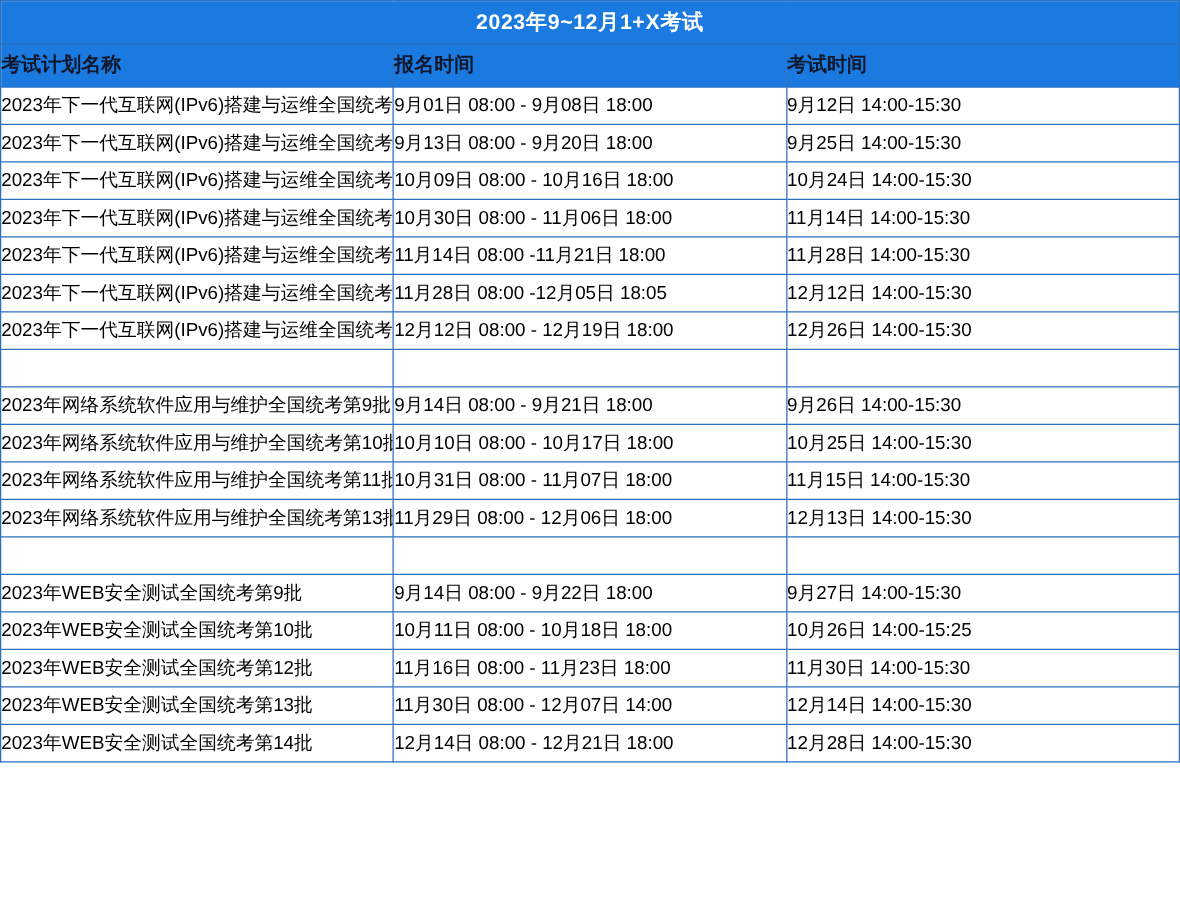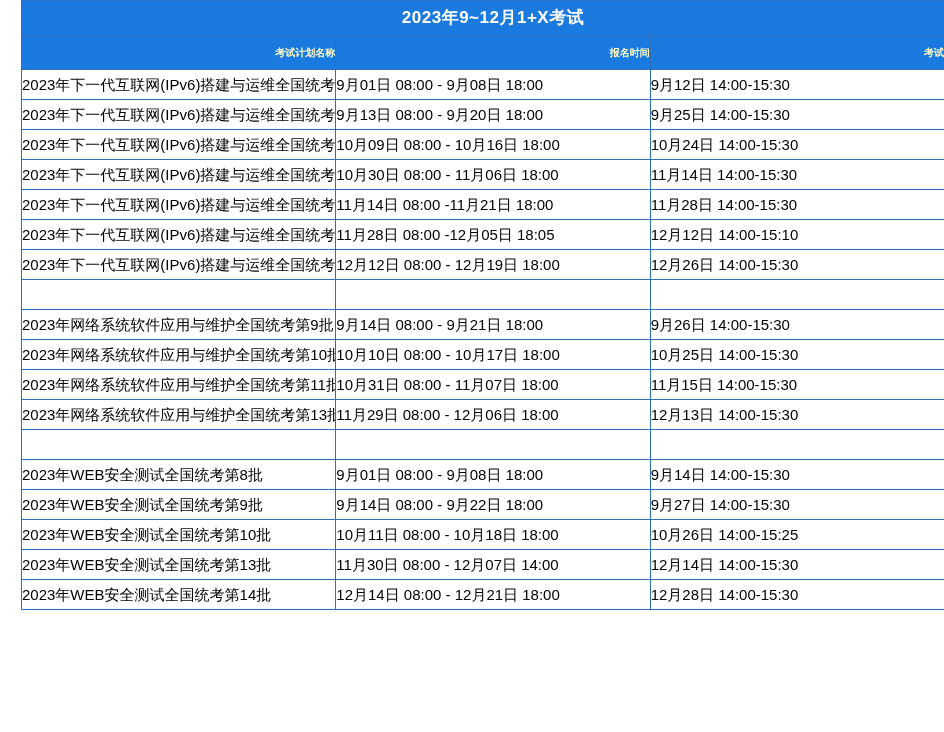--- a/index.html
+++ b/index.html
@@ -12,21 +12,20 @@
     height: 732px;
     font-family: "Liberation Sans", "DejaVu Sans", sans-serif;
     color: #000000;
     overflow: hidden;
   }
   .sheet {
     width: 776px;
     height: 732px;
     box-sizing: border-box;
     position: relative;
-    margin-left: 21px;
   }
   table.exam-table {
     border-collapse: collapse;
     width: 944px;
     table-layout: fixed;
   }
   table.exam-table td, table.exam-table th {
     border: 1px solid #2d6fbd;
     padding: 0;
     margin: 0;
@@ -36,24 +35,24 @@
     color: #ffffff;
     font-size: 17px;
     font-weight: bold;
     text-align: center;
     height: 34px;
     line-height: 34px;
     letter-spacing: 0.5px;
   }
   .header-cell {
     background: #1a7ae0;
-    color: #fef9c3;
-    font-size: 10px;
+    color: #0f172a;
+    font-size: 16px;
     font-weight: bold;
-    text-align: right;
+    text-align: left;
     height: 33px;
     line-height: 33px;
   }
   .data-cell {
     font-size: 15px;
     height: 29px;
     line-height: 29px;
     padding-left: 3px;
     white-space: nowrap;
     overflow: hidden;
@@ -103,21 +102,21 @@
           <td class="data-cell col-exam">11月14日 14:00-15:30</td>
         </tr>
         <tr>
           <td class="data-cell col-name">2023年下一代互联网(IPv6)搭建与运维全国统考第12批</td>
           <td class="data-cell col-reg">11月14日 08:00 -11月21日 18:00</td>
           <td class="data-cell col-exam">11月28日 14:00-15:30</td>
         </tr>
         <tr>
           <td class="data-cell col-name">2023年下一代互联网(IPv6)搭建与运维全国统考第13批</td>
           <td class="data-cell col-reg">11月28日 08:00 -12月05日 18:05</td>
-          <td class="data-cell col-exam">12月12日 14:00-15:10</td>
+          <td class="data-cell col-exam">12月12日 14:00-15:30</td>
         </tr>
         <tr>
           <td class="data-cell col-name">2023年下一代互联网(IPv6)搭建与运维全国统考第14批</td>
           <td class="data-cell col-reg">12月12日 08:00 - 12月19日 18:00</td>
           <td class="data-cell col-exam">12月26日 14:00-15:30</td>
         </tr>
         <tr class="blank-row">
           <td class="data-cell col-name"></td>
           <td class="data-cell col-reg"></td>
           <td class="data-cell col-exam"></td>
@@ -141,33 +140,33 @@
           <td class="data-cell col-name">2023年网络系统软件应用与维护全国统考第13批</td>
           <td class="data-cell col-reg">11月29日 08:00 - 12月06日 18:00</td>
           <td class="data-cell col-exam">12月13日 14:00-15:30</td>
         </tr>
         <tr class="blank-row">
           <td class="data-cell col-name"></td>
           <td class="data-cell col-reg"></td>
           <td class="data-cell col-exam"></td>
         </tr>
         <tr>
-          <td class="data-cell col-name">2023年WEB安全测试全国统考第8批</td>
-          <td class="data-cell col-reg">9月01日 08:00 - 9月08日 18:00</td>
-          <td class="data-cell col-exam">9月14日 14:00-15:30</td>
-        </tr>
-        <tr>
           <td class="data-cell col-name">2023年WEB安全测试全国统考第9批</td>
           <td class="data-cell col-reg">9月14日 08:00 - 9月22日 18:00</td>
           <td class="data-cell col-exam">9月27日 14:00-15:30</td>
         </tr>
         <tr>
           <td class="data-cell col-name">2023年WEB安全测试全国统考第10批</td>
           <td class="data-cell col-reg">10月11日 08:00 - 10月18日 18:00</td>
           <td class="data-cell col-exam">10月26日 14:00-15:25</td>
+        </tr>
+        <tr>
+          <td class="data-cell col-name">2023年WEB安全测试全国统考第12批</td>
+          <td class="data-cell col-reg">11月16日 08:00 - 11月23日 18:00</td>
+          <td class="data-cell col-exam">11月30日 14:00-15:30</td>
         </tr>
         <tr>
           <td class="data-cell col-name">2023年WEB安全测试全国统考第13批</td>
           <td class="data-cell col-reg">11月30日 08:00 - 12月07日 14:00</td>
           <td class="data-cell col-exam">12月14日 14:00-15:30</td>
         </tr>
         <tr>
           <td class="data-cell col-name">2023年WEB安全测试全国统考第14批</td>
           <td class="data-cell col-reg">12月14日 08:00 - 12月21日 18:00</td>
           <td class="data-cell col-exam">12月28日 14:00-15:30</td>

